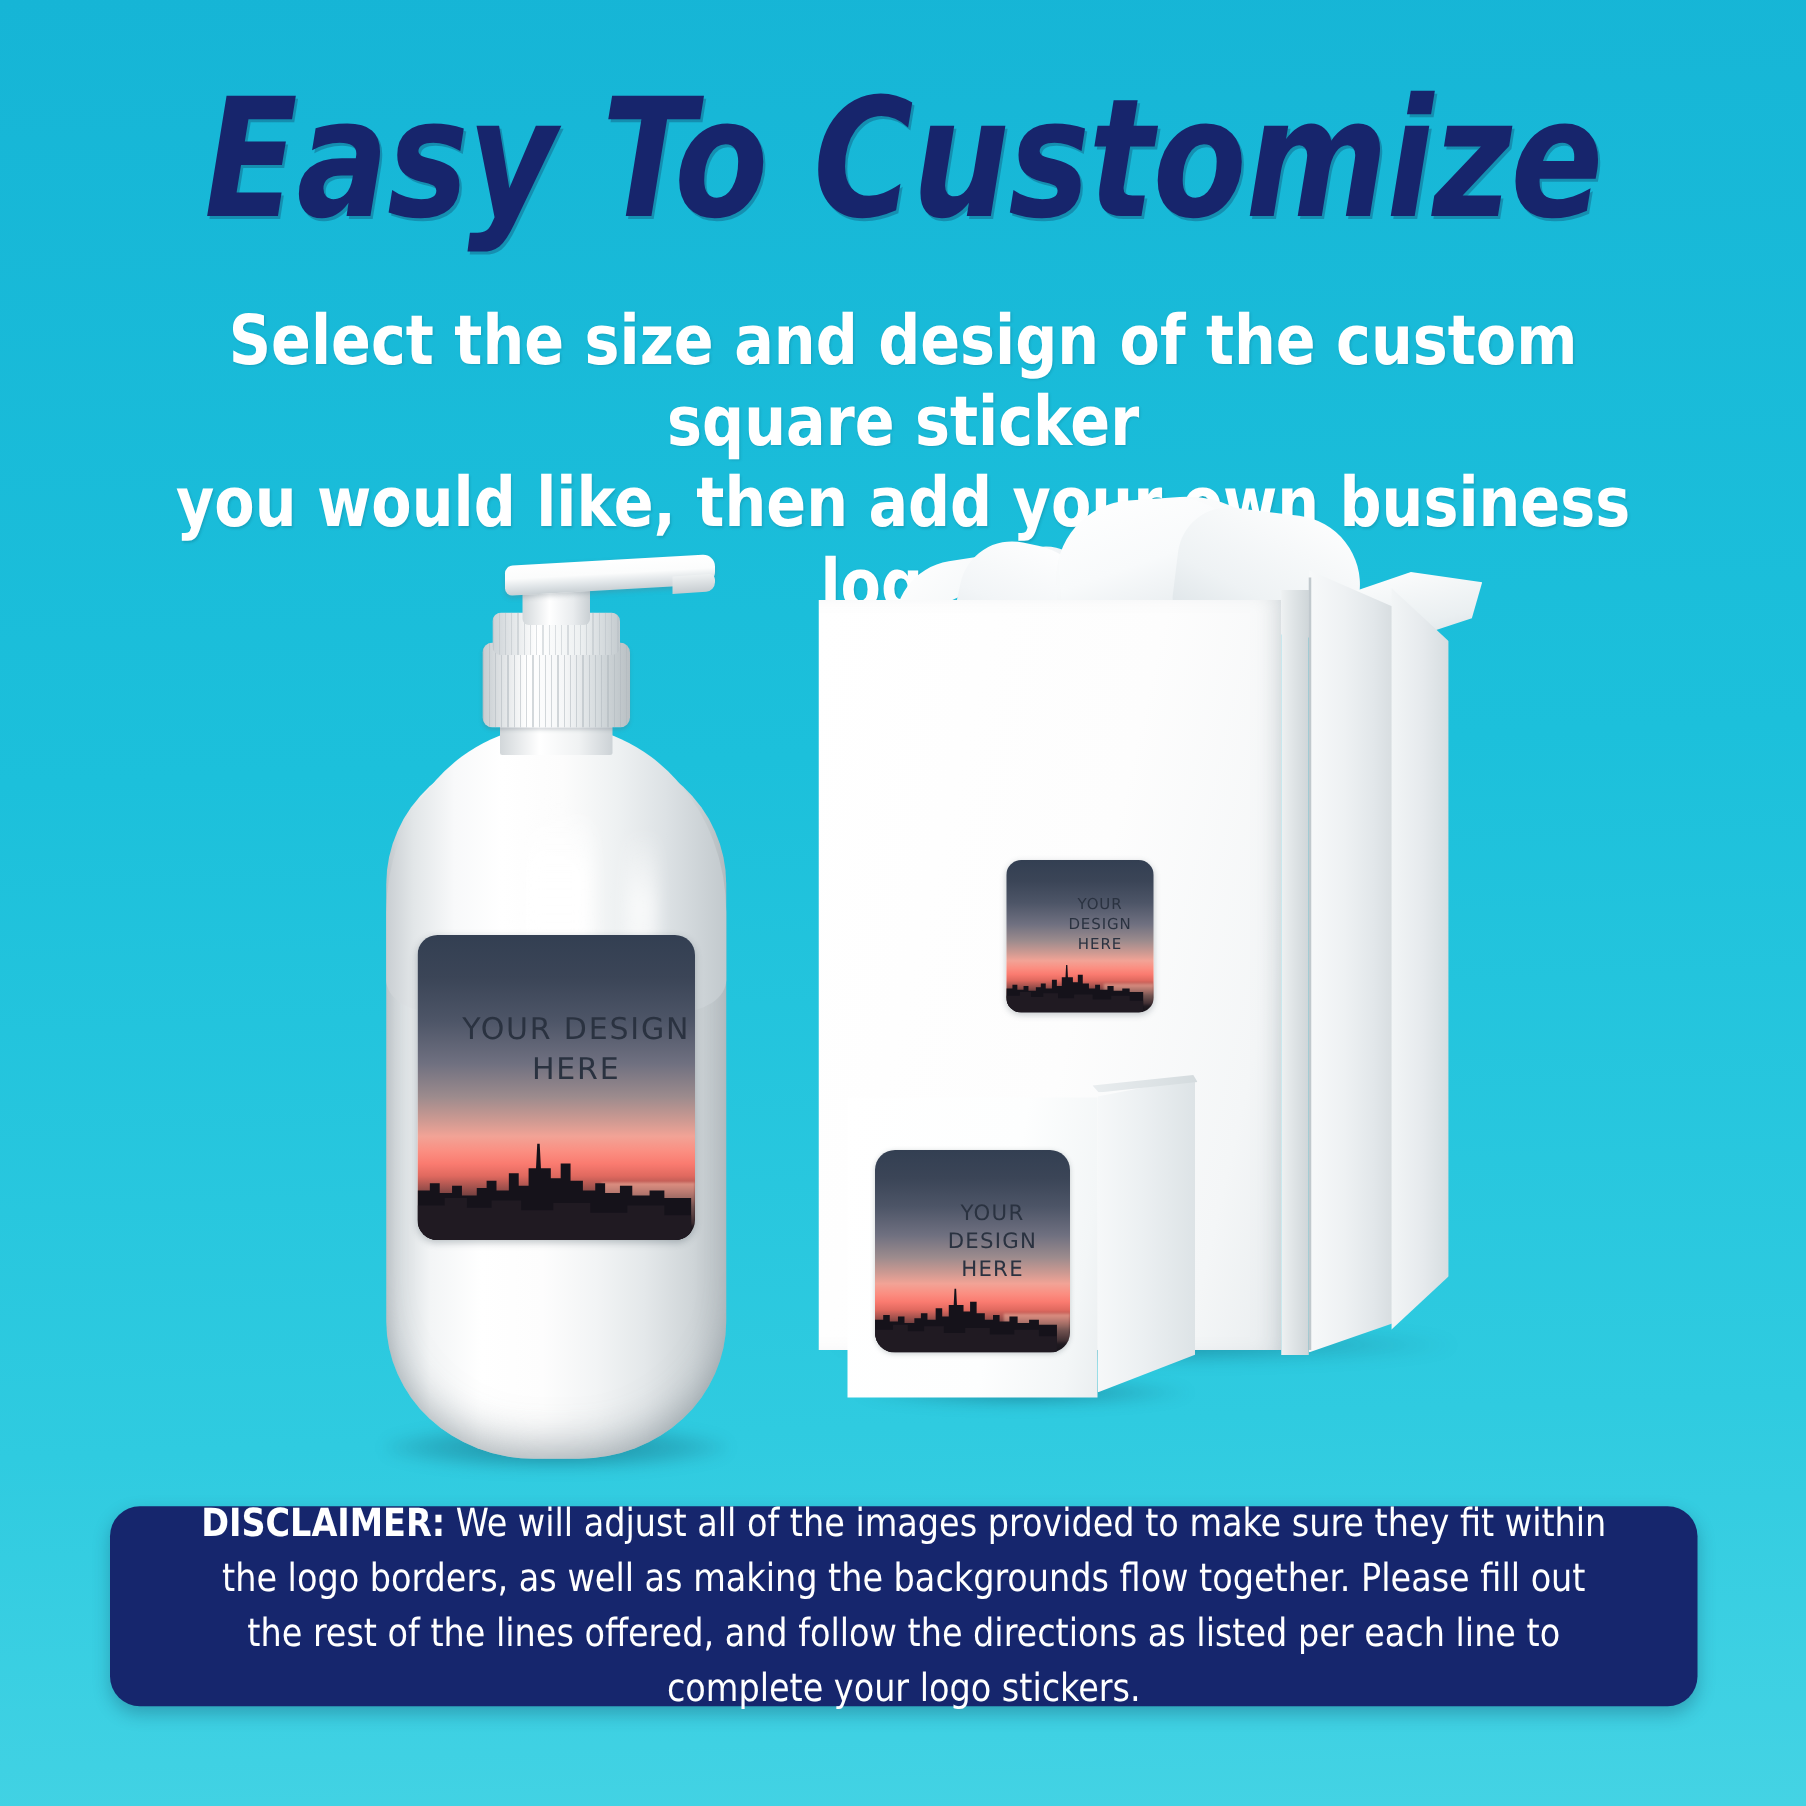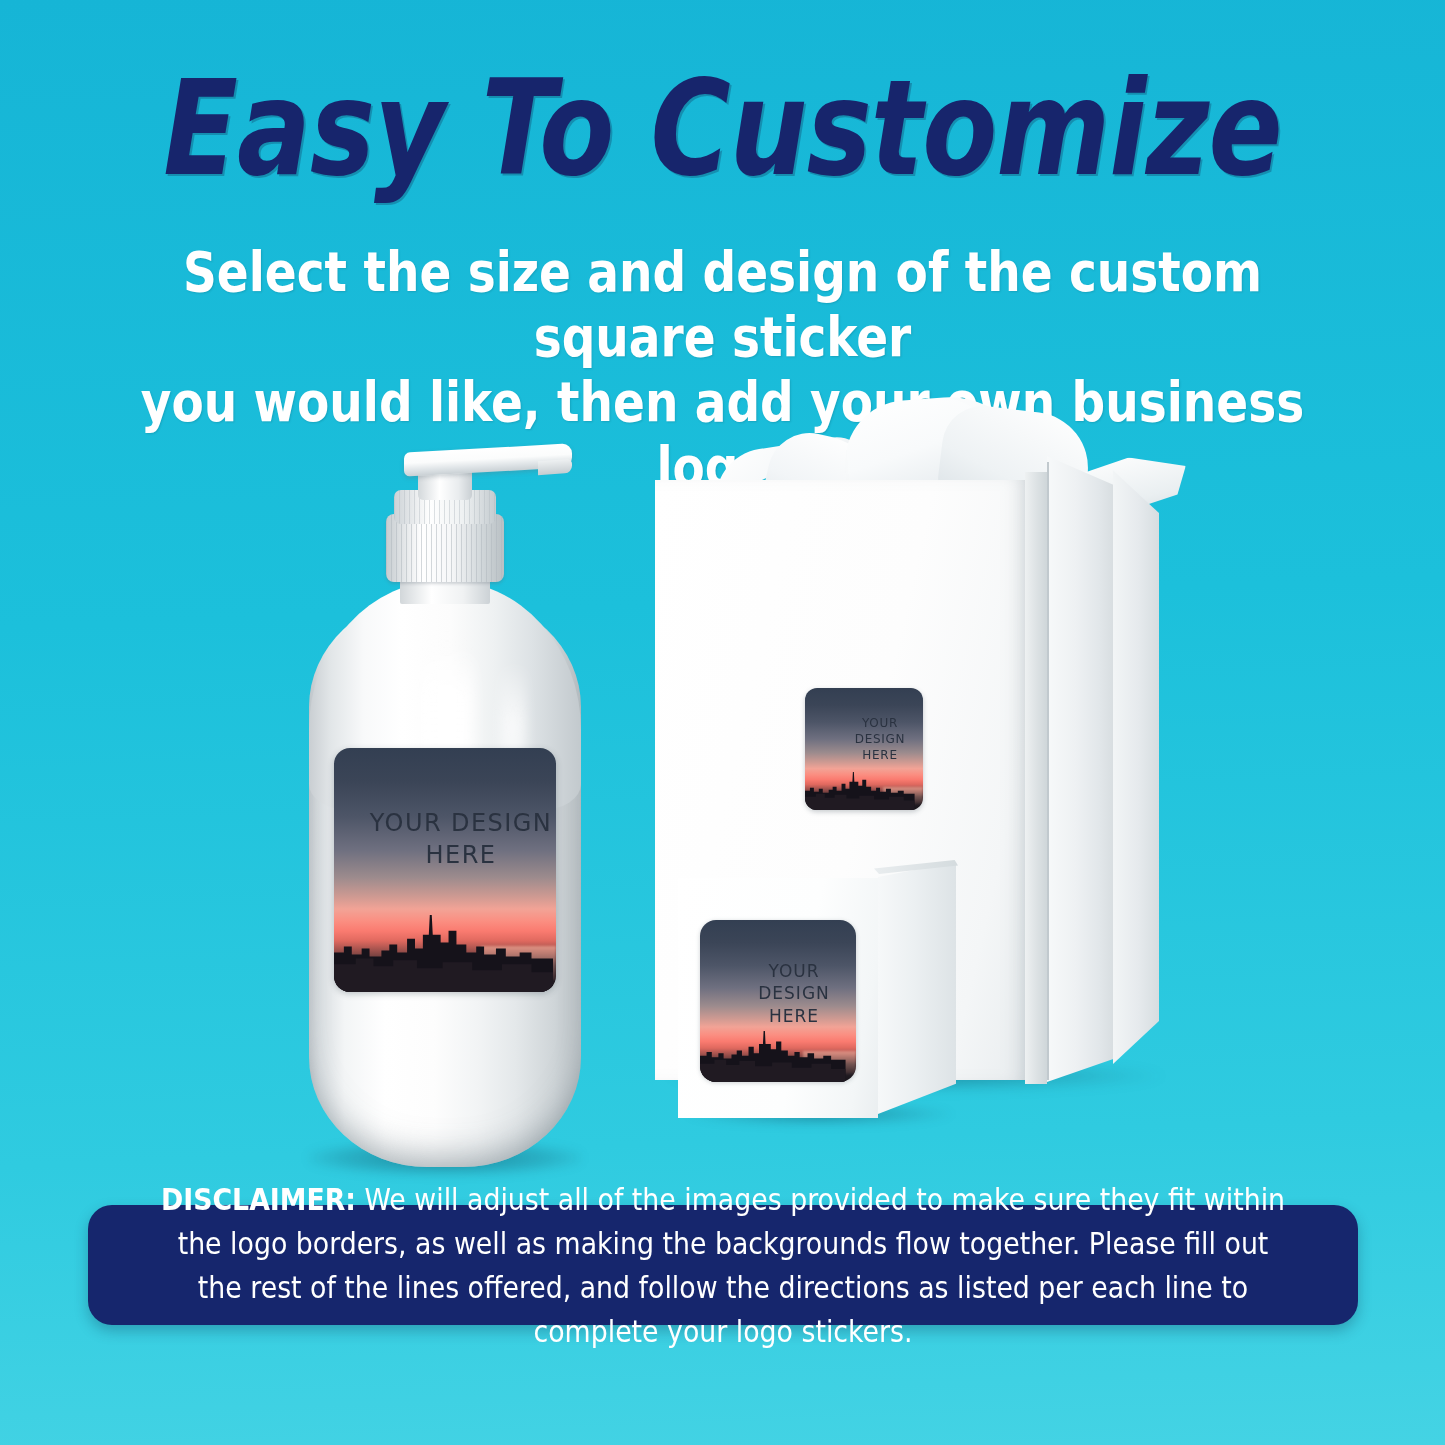--- a/index.html
+++ b/index.html
@@ -352,21 +352,21 @@
         <path fill="#15121a" d="M0 44 L10 44 L10 38 L18 38 L18 46 L28 46 L28 40 L36 40 L36 48 L48 48 L48 42 L56 42 L56 36 L64 36 L64 44 L74 44 L74 30 L82 30 L82 40 L90 40 L90 26 L96 26 L97 6 L99 6 L100 26 L108 26 L108 34 L116 34 L116 22 L124 22 L124 36 L134 36 L134 44 L144 44 L144 38 L152 38 L152 46 L164 46 L164 40 L174 40 L174 48 L188 48 L188 44 L200 44 L200 50 L222 50 L222 84 L0 84 Z"></path>
         <path fill="#241e26" opacity=".75" d="M0 56 L22 56 L22 50 L40 50 L40 58 L60 58 L60 52 L84 52 L84 60 L110 60 L110 54 L140 54 L140 62 L170 62 L170 56 L200 56 L200 64 L222 64 L222 84 L0 84 Z"></path>
       </svg>
       <div class="sticker-text">
         <div>YOUR DESIGN</div>
         <div>HERE</div>
       </div>
     </div>
   </div>
 
-  <div style="position:absolute;left:88px;top:1205px;width:1270px;height:120px;
+  <div style="position:absolute;left:88px;top:1205px;width:1270px;height:160px;
               background:#16266d;border-radius:24px;
               box-shadow:0 6px 14px rgba(10,40,70,.28);
               display:flex;align-items:center;justify-content:center;">
     <p style="margin:0;padding:0 44px;text-align:center;color:#ffffff;
               font-family:'DejaVu Sans Condensed','Liberation Sans Narrow','Liberation Sans',sans-serif;
               font-size:31px;line-height:1.42;transform:scaleX(0.96);">
       <strong>DISCLAIMER:</strong><span> We will adjust all of the images provided to make sure they fit within the logo borders, as well as making the backgrounds flow together. Please fill out the rest of the lines offered, and follow the directions as listed per each line to complete your logo stickers.</span>
     </p>
   </div>
 

